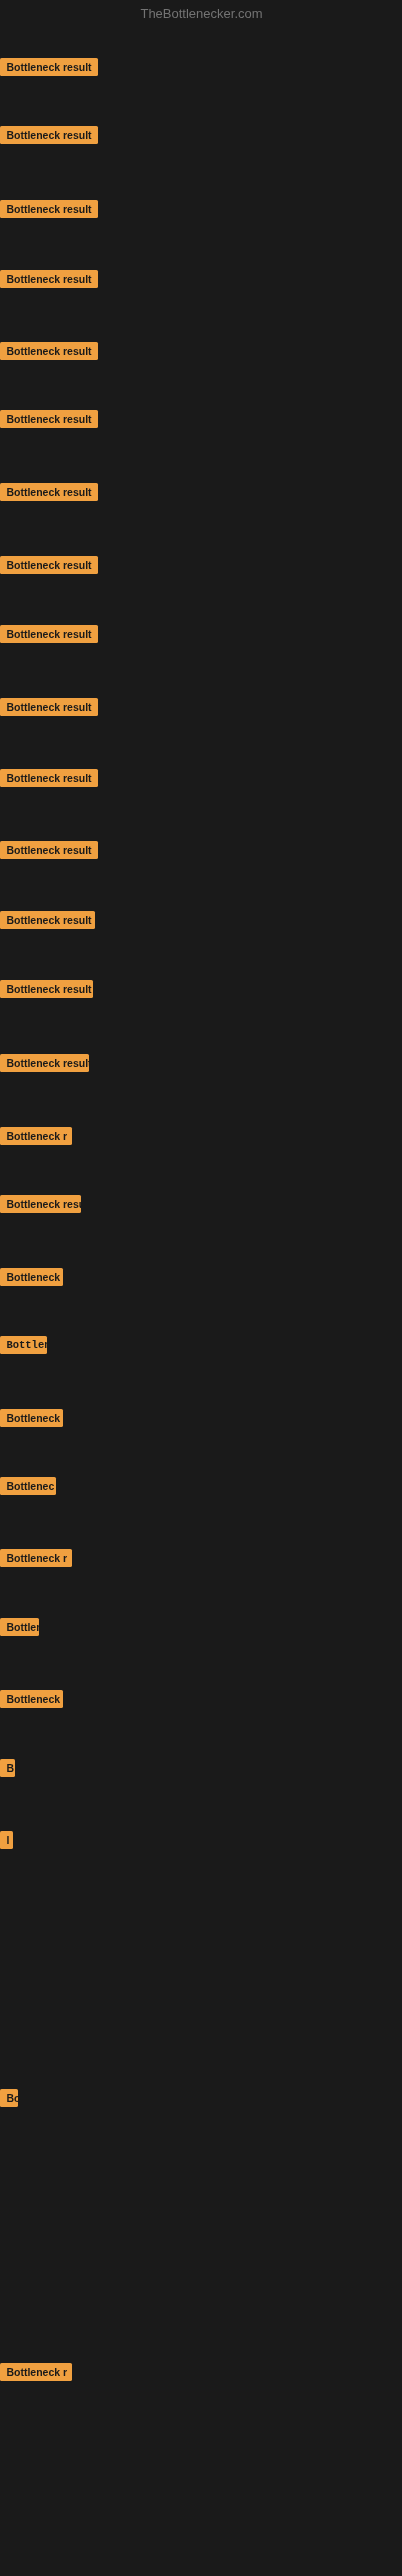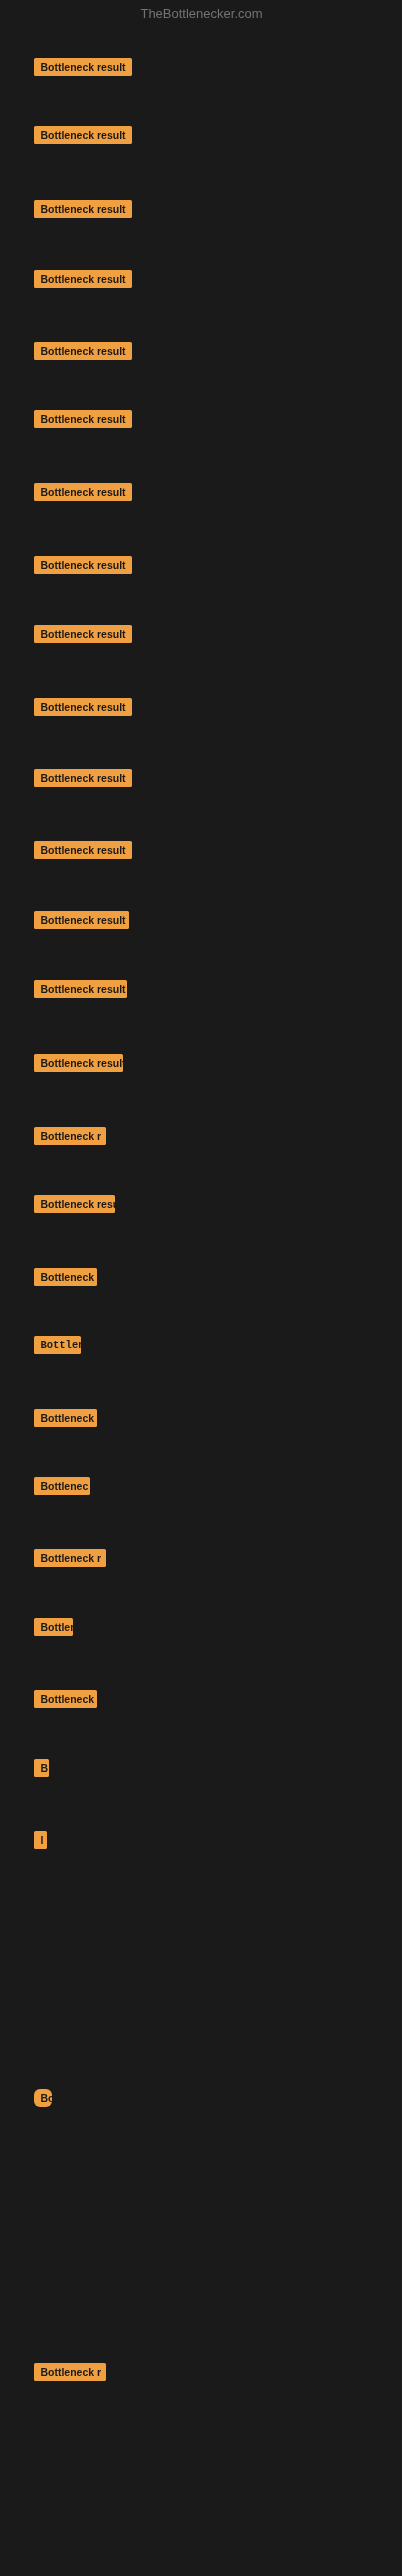--- a/index.html
+++ b/index.html
@@ -20,21 +20,20 @@
       text-align: center;
       color: #737373;
       font-size: 13px;
       padding: 6.4px 0;
       background-color: #1a1a1a;
     }
 
     .bottleneck-item {
       position: absolute;
       left: 0;
-      padding-left: 34px;
     }
 
     .bottleneck-badge {
       background-color: #f0a040;
       color: #1a1a1a;
       font-size: 10.5px;
       font-weight: bold;
       padding: 3.2px 6.4px;
       display: inline-block;
       border-radius: 1.6px;
@@ -67,16 +66,16 @@
     <div class="bottleneck-item" style="top: 1167px; left: 0px;"><span class="bottleneck-badge" style="max-width: 81px;">Bottleneck resu</span></div>
     <div class="bottleneck-item" style="top: 1240px; left: 0px;"><span class="bottleneck-badge" style="max-width: 63px;">Bottleneck</span></div>
     <div class="bottleneck-item" style="top: 1308px; left: 0px; font-family: Liberation Mono, monospace;"><span class="bottleneck-badge" style="max-width: 47px;">Bottlen</span></div>
     <div class="bottleneck-item" style="top: 1381px; left: 0px;"><span class="bottleneck-badge" style="max-width: 63px;">Bottleneck</span></div>
     <div class="bottleneck-item" style="top: 1449px; left: 0px;"><span class="bottleneck-badge" style="max-width: 56px;">Bottlenec</span></div>
     <div class="bottleneck-item" style="top: 1521px; left: 0px;"><span class="bottleneck-badge" style="max-width: 72px;">Bottleneck r</span></div>
     <div class="bottleneck-item" style="top: 1590px; left: 0px;"><span class="bottleneck-badge" style="max-width: 39px;">Bottlen</span></div>
     <div class="bottleneck-item" style="top: 1662px; left: 0px;"><span class="bottleneck-badge" style="max-width: 63px;">Bottleneck</span></div>
     <div class="bottleneck-item" style="top: 1731px; left: 0px;"><span class="bottleneck-badge" style="max-width: 14.5px;">B</span></div>
     <div class="bottleneck-item" style="top: 1803px; left: 0px;"><span class="bottleneck-badge" style="max-width: 8px;">l</span></div>
-    <div class="bottleneck-item" style="top: 2061px; left: 0px;"><span class="bottleneck-badge" style="max-width: 17.7px; border-radius: 6px;">Bo</span></div>
+    <div class="bottleneck-item" style="top: 2061px; left: 0px;"><span class="bottleneck-badge" style="max-width: 17.7px;">Bo</span></div>
     <div class="bottleneck-item" style="top: 2335px; left: 0px;"><span class="bottleneck-badge" style="max-width: 72px;">Bottleneck r</span></div>
   </div>
 
 
 </body></html>

